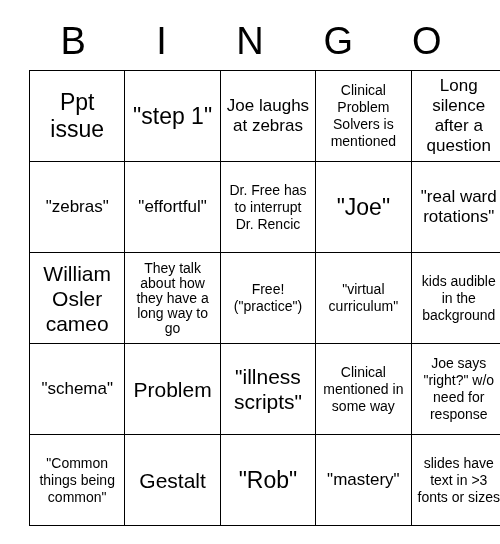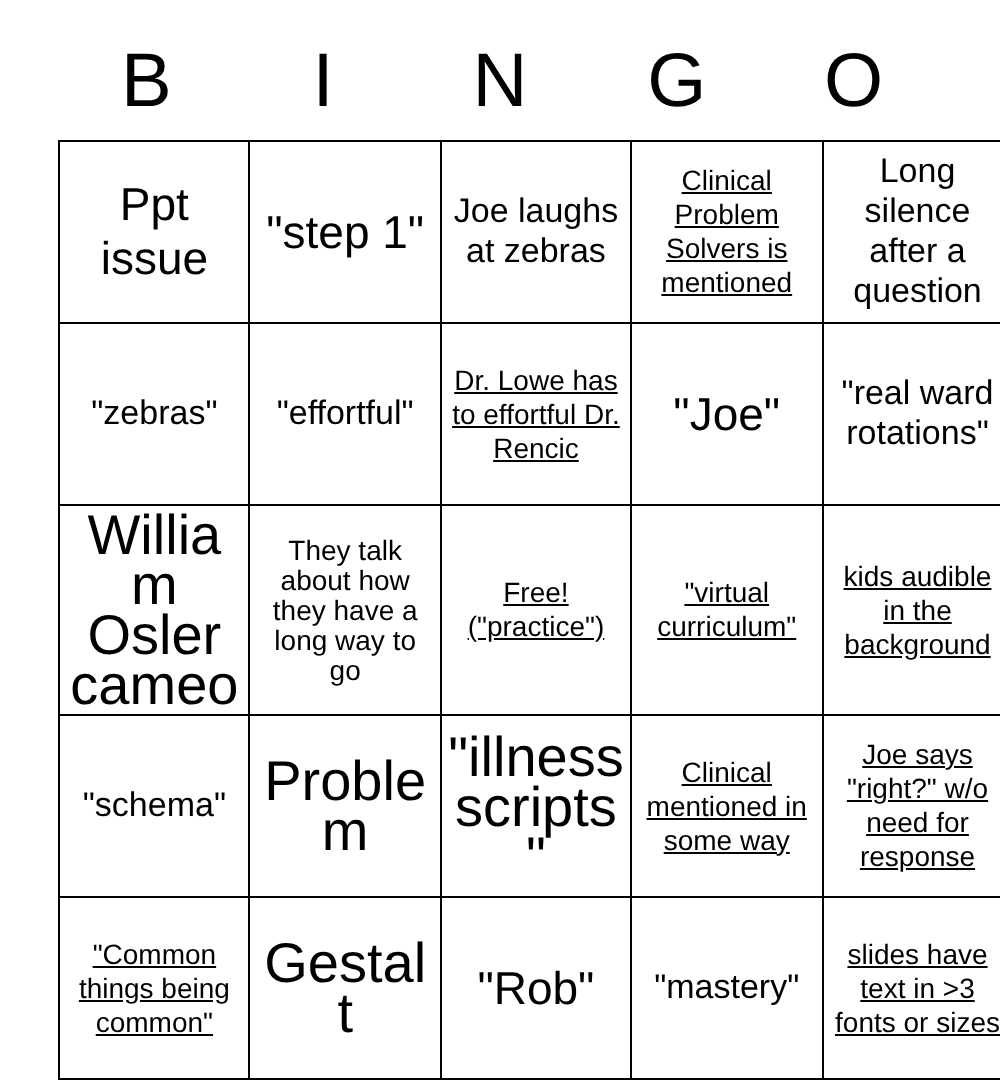--- a/index.html
+++ b/index.html
@@ -45,23 +45,23 @@
     width: 88.4px;
     height: 86px;
     padding: 2px 3px;
     text-align: center;
     vertical-align: middle;
     color: #000000;
     overflow: hidden;
     word-wrap: break-word;
   }
   .t-xl { font-size: 23px; line-height: 27px; }
-  .t-lg { font-size: 28px; line-height: 25px; }
+  .t-lg { font-size: 21px; line-height: 25px; }
   .t-md { font-size: 17px; line-height: 20px; }
-  .t-sm { font-size: 14px; line-height: 17px; text-decoration: underline; }
+  .t-sm { font-size: 14px; line-height: 17px; }
   .t-xs { font-size: 14px; line-height: 15px; }
 </style>
 </head>
 <body>
 
 <div class="card">
   <div class="header-row">
     <div class="header-letter">B</div>
     <div class="header-letter">I</div>
     <div class="header-letter">N</div>
@@ -74,21 +74,21 @@
       <tr>
         <td class="t-xl">Ppt issue</td>
         <td class="t-xl">"step 1"</td>
         <td class="t-md">Joe laughs at zebras</td>
         <td class="t-sm">Clinical Problem Solvers is mentioned</td>
         <td class="t-md">Long silence after a question</td>
       </tr>
       <tr>
         <td class="t-md">"zebras"</td>
         <td class="t-md">"effortful"</td>
-        <td class="t-sm">Dr. Lowe has to effortful Dr. Rencic</td>
+        <td class="t-sm">Dr. Free has to interrupt Dr. Rencic</td>
         <td class="t-xl">"Joe"</td>
         <td class="t-md">"real ward rotations"</td>
       </tr>
       <tr>
         <td class="t-lg">William Osler cameo</td>
         <td class="t-xs">They talk about how they have a long way to go</td>
         <td class="t-sm">Free! ("practice")</td>
         <td class="t-sm">"virtual curriculum"</td>
         <td class="t-sm">kids audible in the background</td>
       </tr>

